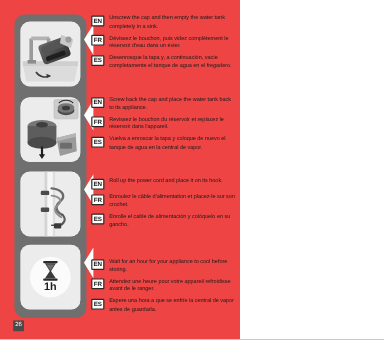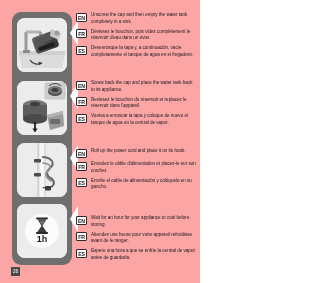--- a/index.html
+++ b/index.html
@@ -2,21 +2,21 @@
 <html><head>
 <meta charset="utf-8">
 <style>
   * { box-sizing: border-box; margin: 0; padding: 0; }
   html, body {
     width: 200px; height: 283px;
     background: #ffffff;
     font-family: "Liberation Sans", sans-serif;
     overflow: hidden;
   }
-  .page { position: relative; width: 200px; height: 283px; background: #fca5a5; }
+  .page { position: relative; width: 200px; height: 283px; background: #ef4444; }
 
   
   .illus-column {
     position: absolute;
     left: 12px; top: 12px;
     width: 60px; height: 253px;
     background: #6f6f6f;
     border-radius: 9px;
   }
 

